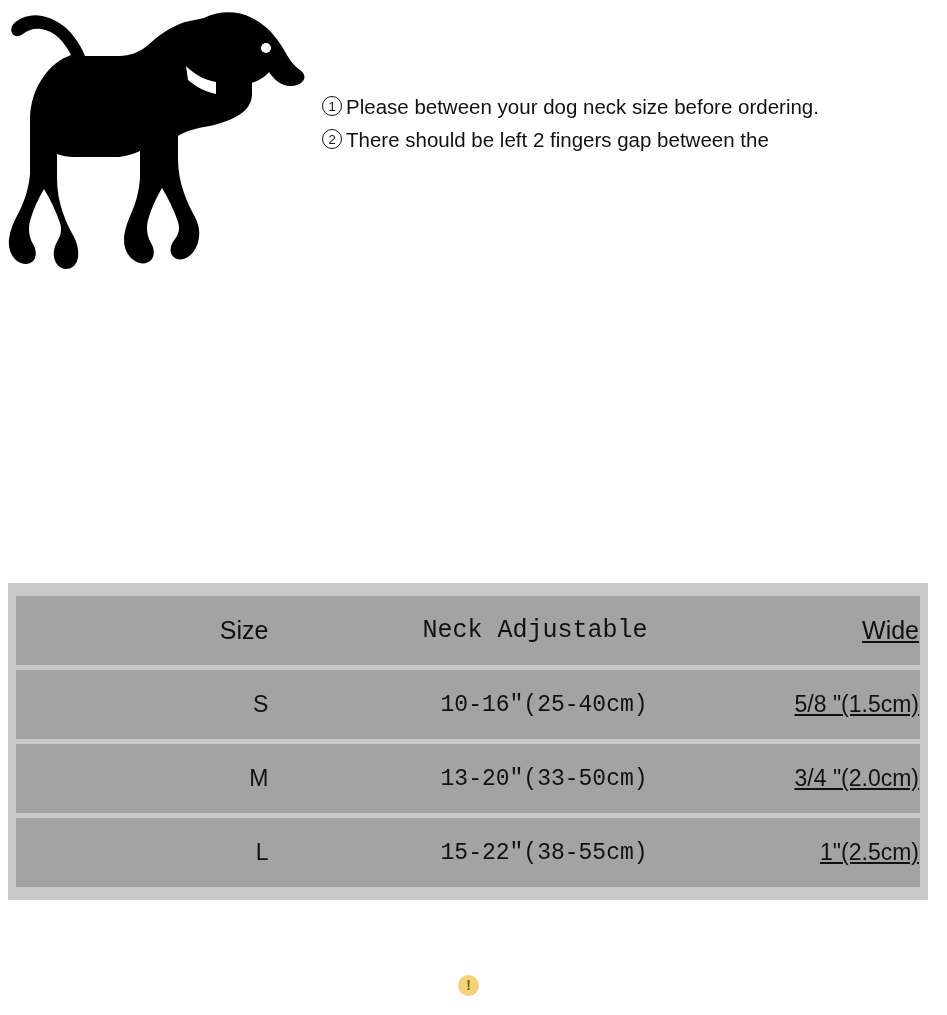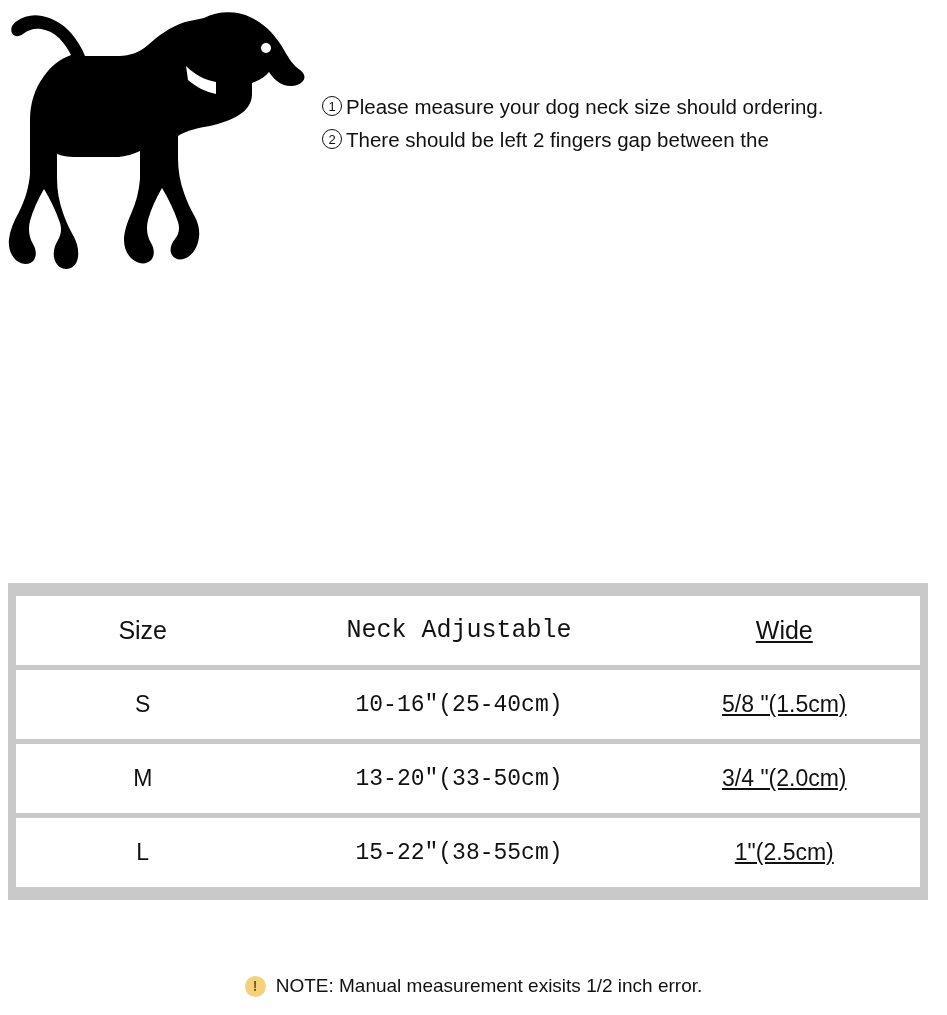--- a/index.html
+++ b/index.html
@@ -93,22 +93,22 @@
     padding: 8px;
     box-sizing: border-box;
   }
   table.size-table {
     width: 100%;
     border-collapse: separate;
     border-spacing: 0 5px;
     table-layout: fixed;
   }
   table.size-table td {
-    background: #ffffff;
-    text-align: center;
+    background: #a3a3a3;
+    text-align: right;
     font-size: 23px;
     color: #111;
     height: 67px;
     vertical-align: middle;
     margin-left: 24px;
   }
   table.size-table tr.header-row td {
     font-size: 25px;
   }
   table.size-table td.col-size { width: 28%; }
@@ -177,21 +177,21 @@
       C45,10 55,16 63,25 C69,32 74,40 77,48
       L111,48 C122,48 132,44 140,37 C150,28 162,19 177,14 Z"></path>
     <circle cx="258" cy="40" r="5" fill="#ffffff"></circle>
     <path fill="#ffffff" d="M178,58 C186,66 196,72 208,74 L208,86 C198,84 188,79 180,72 Z"></path>
   </svg>
 
   <div class="instructions">
     <div class="instruction-line">
       <span class="circ-num">1</span>
       <span class="instruction-text">
-        <span>Please measure your dog neck size should ordering.</span>
+        <span>Please between your dog neck size before ordering.</span>
       </span>
     </div>
     <div class="instruction-line">
       <span class="circ-num">2</span>
       <span class="instruction-text">
         <span>There should be left 2 fingers gap between the</span>
       </span>
     </div>
   </div>
 </div>
@@ -290,14 +290,13 @@
         <td class="col-size">L</td>
         <td class="col-neck">15-22"(38-55cm)</td>
         <td class="col-wide">1"(2.5cm)</td>
       </tr>
     </tbody>
   </table>
 </div>
 
 <div class="note-row">
   <span class="note-badge">!</span>
-  <span>NOTE: Manual measurement exisits  1/2  inch error.</span>
 </div>
 
 </body></html>

